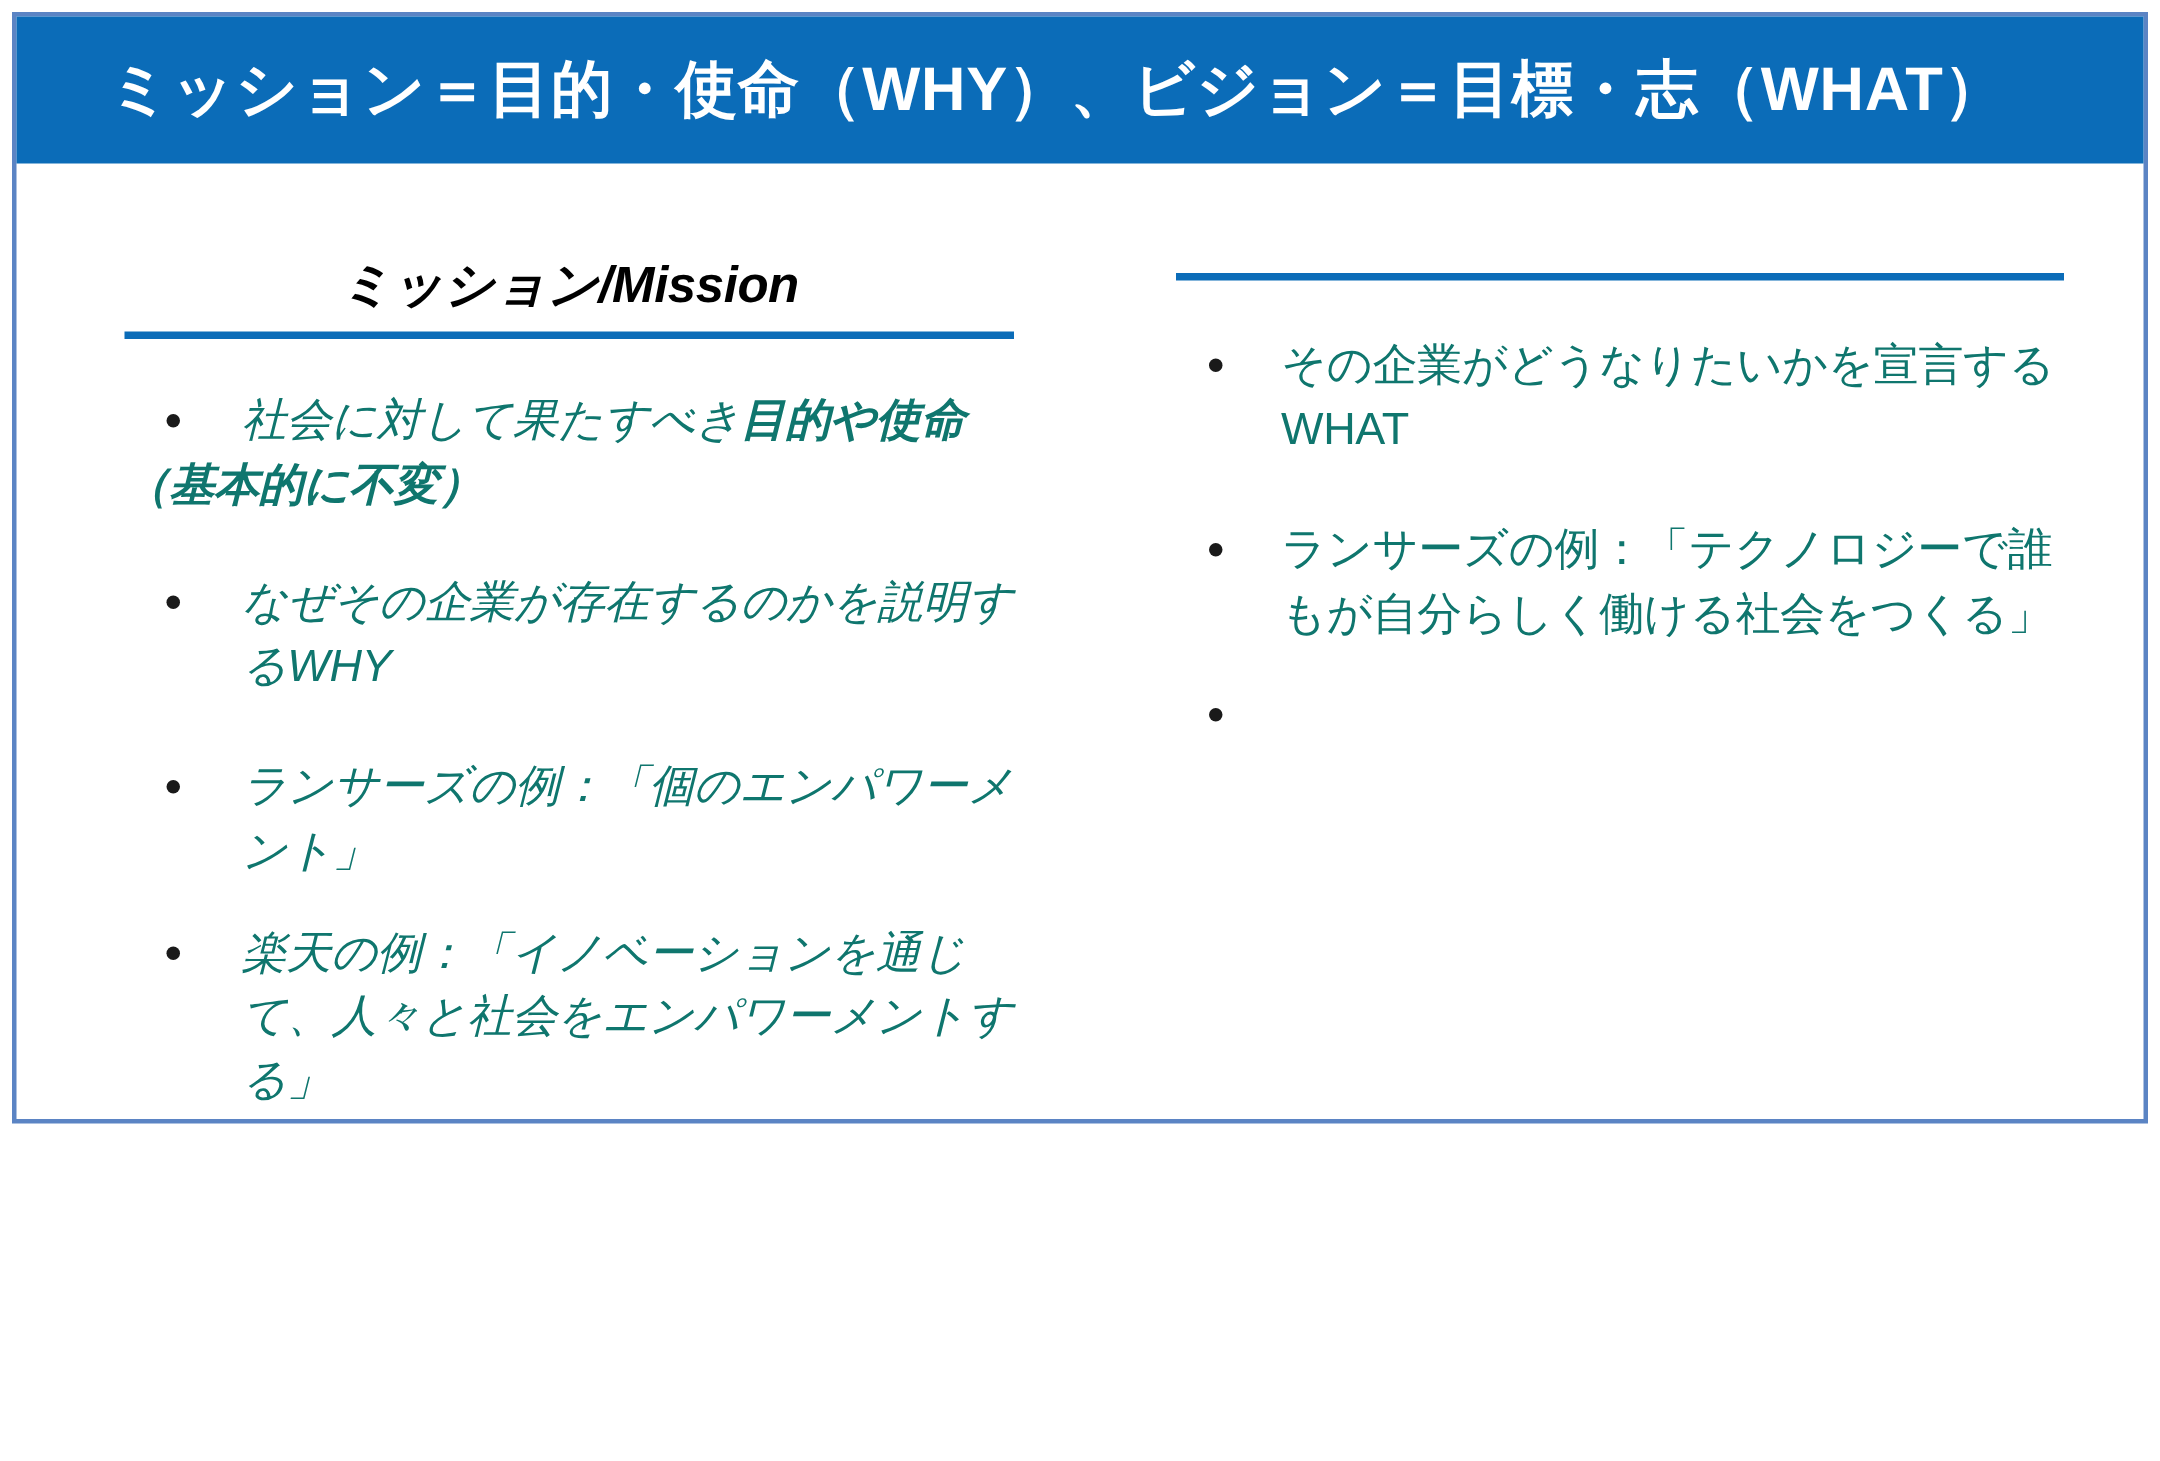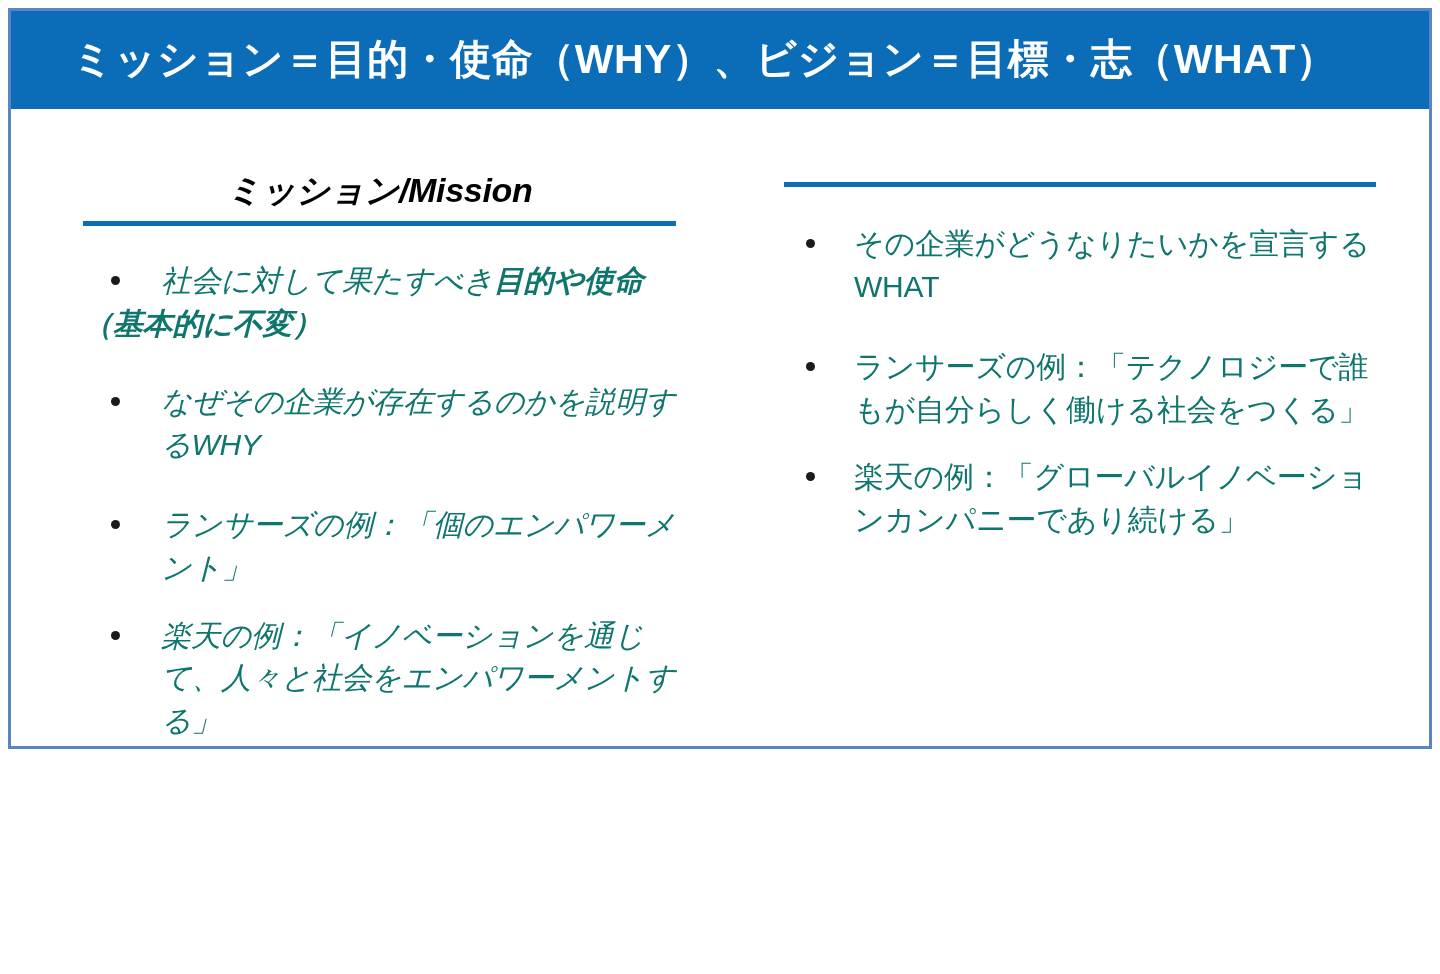--- a/index.html
+++ b/index.html
@@ -177,20 +177,19 @@
             <li class="bullet b1">
               <span class="bullet-dot"></span>
               <span class="bullet-text"><span>その企業がどうなりたいかを宣言するWHAT</span></span>
             </li>
             <li class="bullet b2">
               <span class="bullet-dot"></span>
               <span class="bullet-text"><span>ランサーズの例：「テクノロジーで誰もが自分らしく働ける社会をつくる」</span></span>
             </li>
             <li class="bullet b3">
               <span class="bullet-dot"></span>
-              <span class="bullet-text"><span>楽天の例：「グローバルイノベーションカンパニーであり続ける」</span></span>
             </li>
           </ul>
       </div>
 
     </div>
   </div>
 </div>
 
 </body></html>

